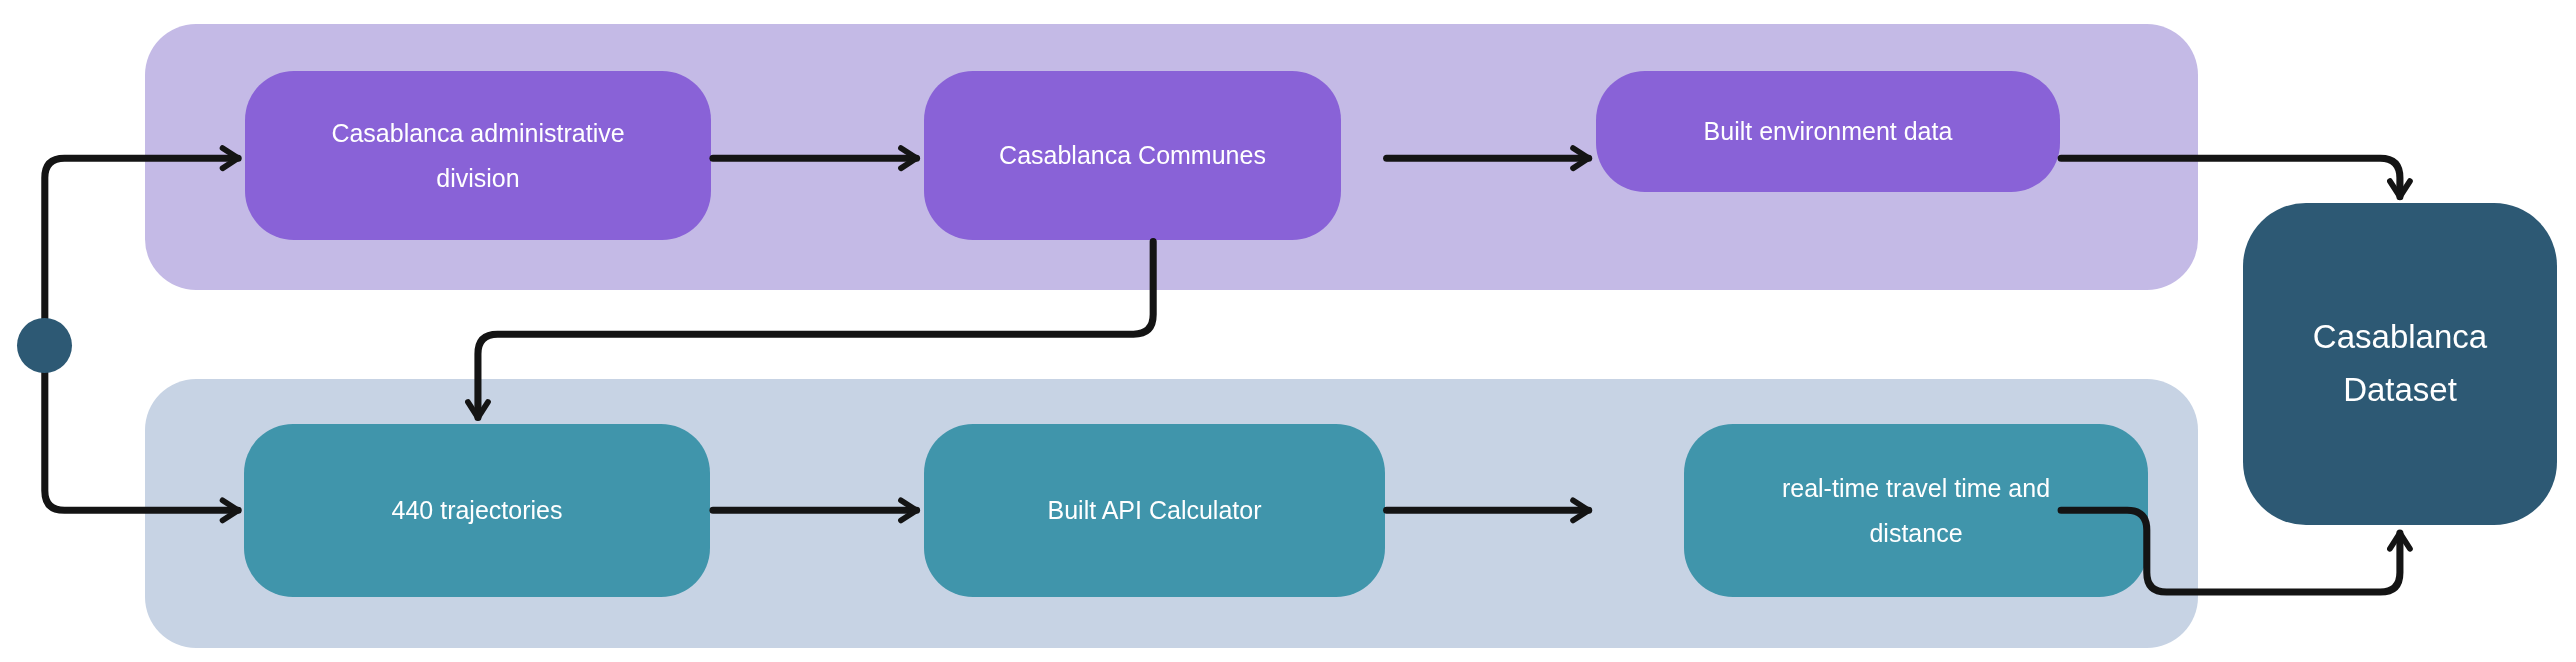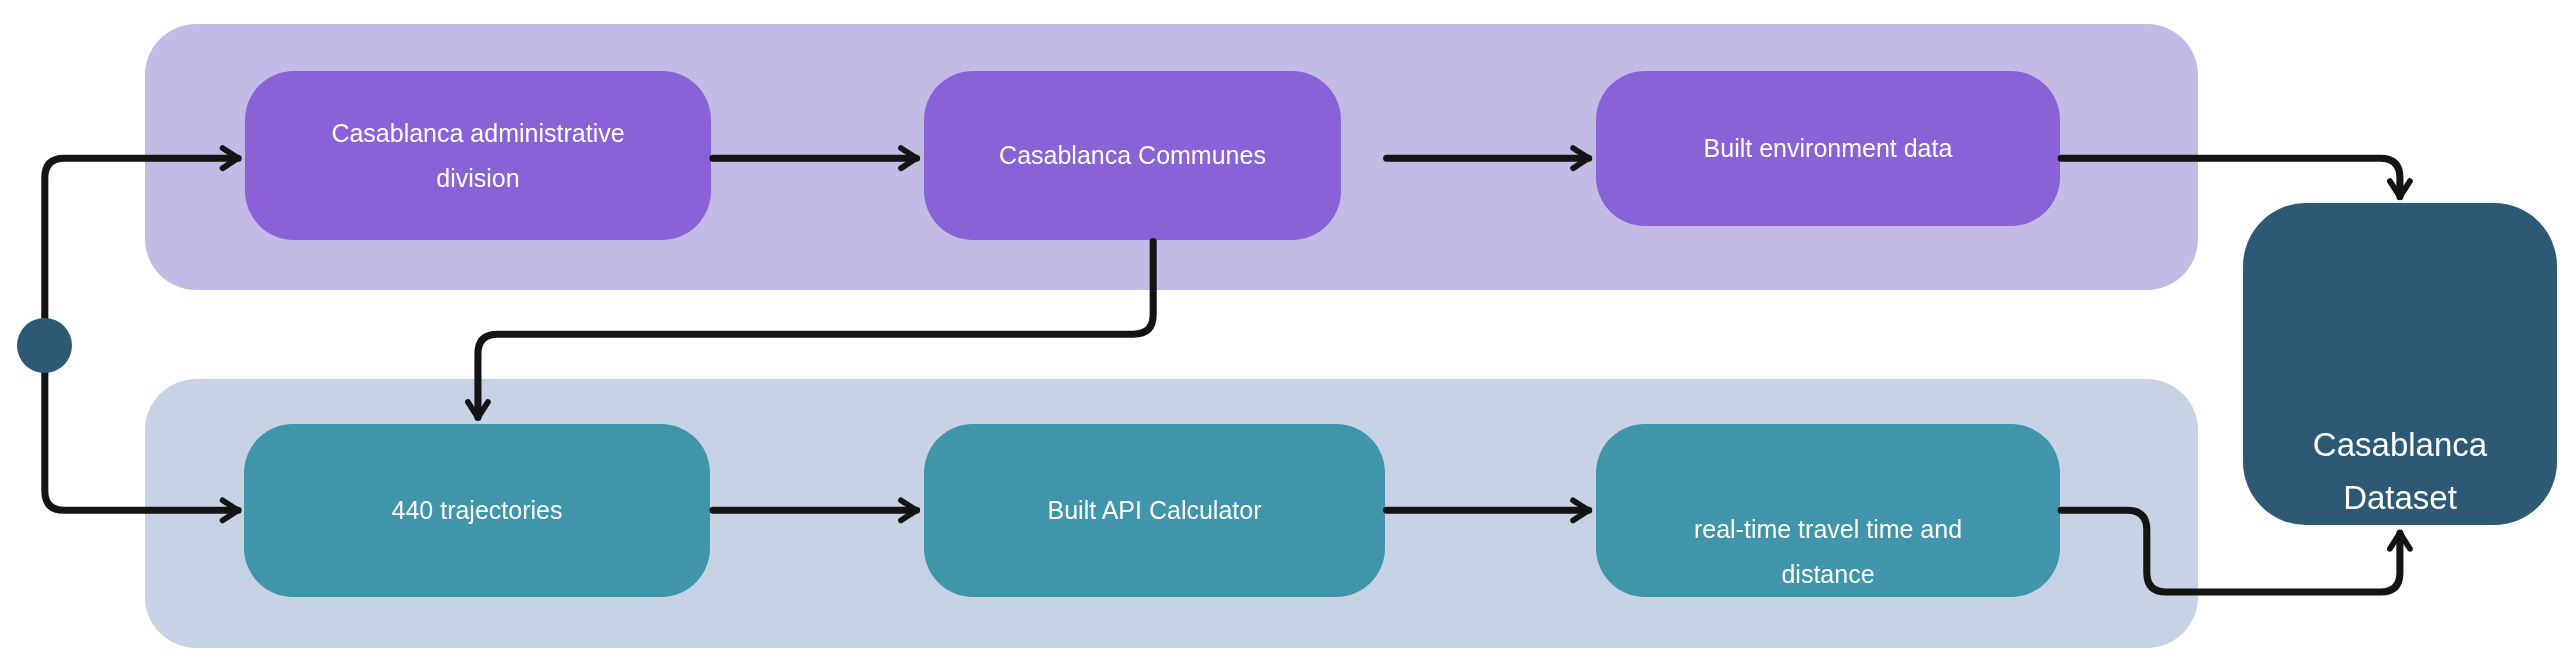--- a/index.html
+++ b/index.html
@@ -17,28 +17,28 @@
     position:absolute;border-radius:49px;
     display:flex;align-items:center;justify-content:center;
     text-align:center;color:var(--node-text,#ffffff);
     font-size:25px;line-height:1.8;white-space:pre-line;
     z-index:2;
   }
   .purple{background:var(--stage1-node,#8962d7);}
   .teal{background:var(--stage2-node,#4095ab);}
   .output{
     background:var(--output-node,#2d5974);
-    border-radius:63px;font-size:33px;line-height:1.6;align-items:flex-end;
+    border-radius:63px;font-size:33px;line-height:1.6;
   }
   .n-admin{left:245px;top:71px;width:466px;height:169px;}
   .n-communes{left:924px;top:71px;width:417px;height:169px;}
-  .n-builtenv{left:1596px;top:71px;width:464px;height:155px;}
+  .n-builtenv{left:1596px;top:71px;width:464px;height:121px;}
   .n-traj{left:244px;top:424px;width:466px;height:173px;}
   .n-waze{left:924px;top:424px;width:461px;height:173px;}
-  .n-travel{left:1596px;top:424px;width:464px;height:173px;align-items:flex-end;}
+  .n-travel{left:1684px;top:424px;width:464px;height:173px;}
   .n-dataset{left:2243px;top:203px;width:314px;height:322px;}
   .start-dot{
     position:absolute;left:17.3px;top:318px;width:55px;height:55px;
     border-radius:50%;background:var(--output-node,#2d5974);z-index:4;
   }
   svg.connectors{position:absolute;left:0;top:0;z-index:3;}
   svg.connectors path.wire{
     fill:none;stroke:var(--connector,#141414);
     stroke-width:9;stroke-linecap:round;stroke-linejoin:round;
   }

